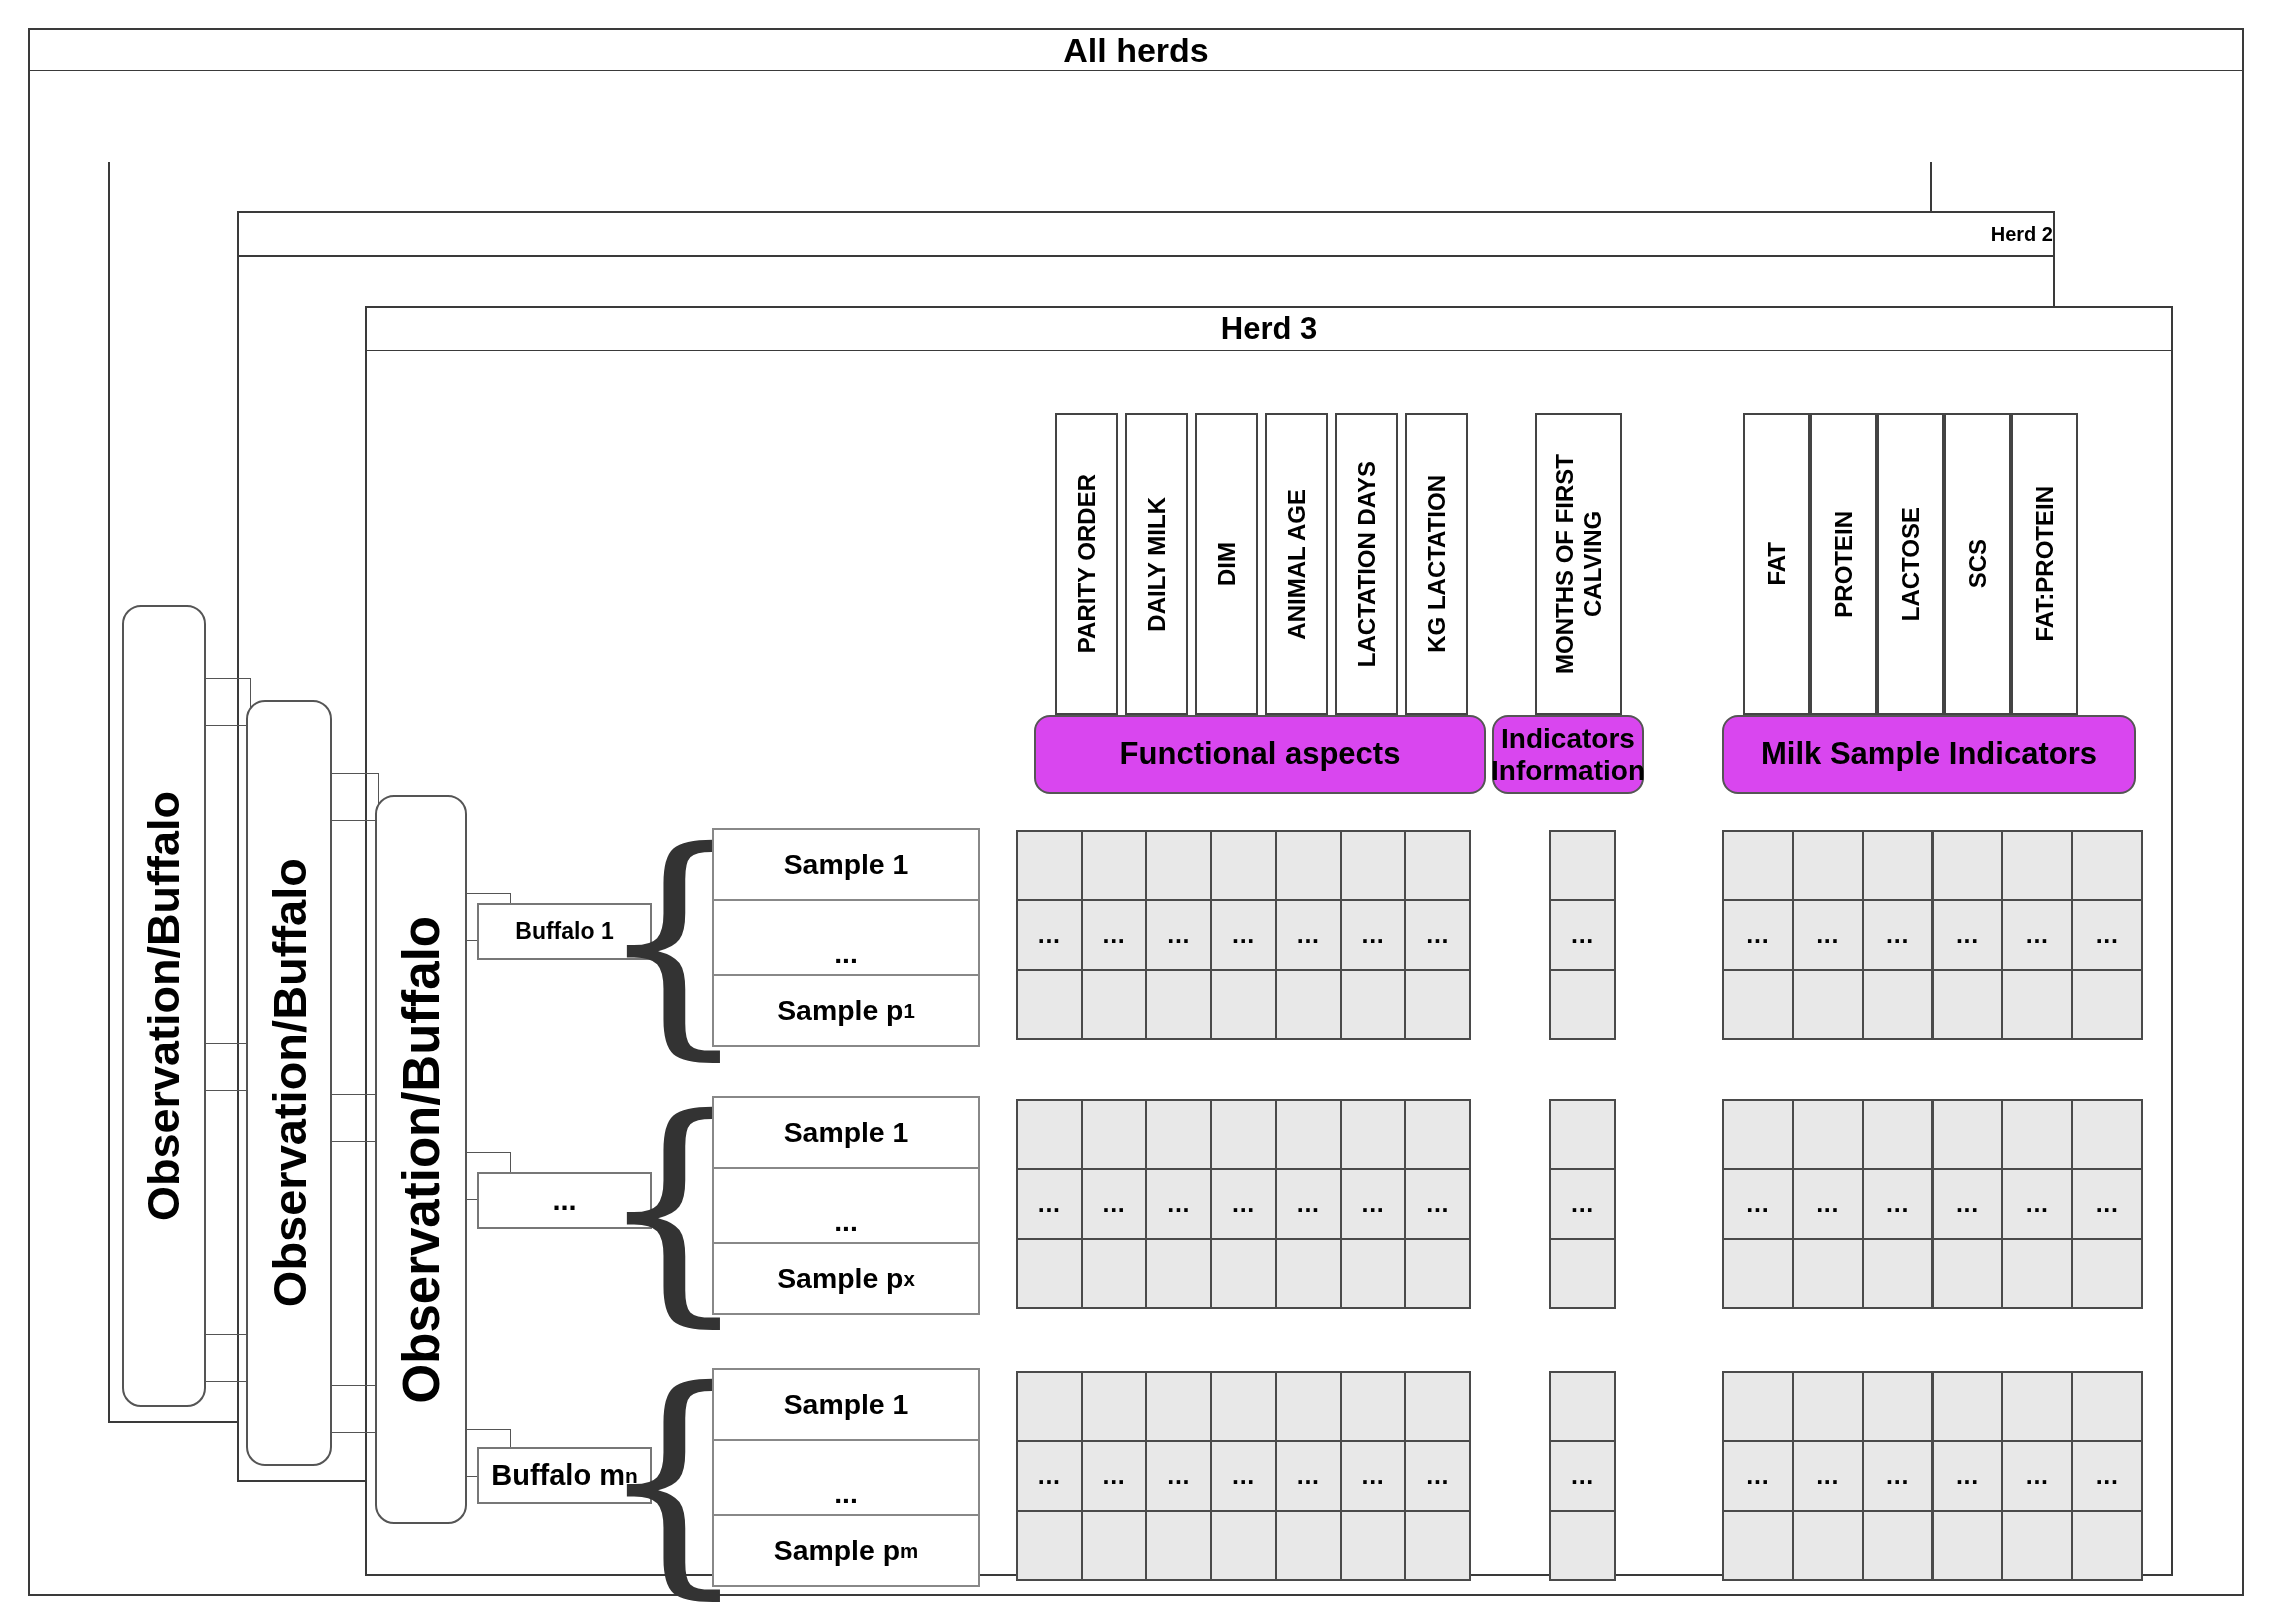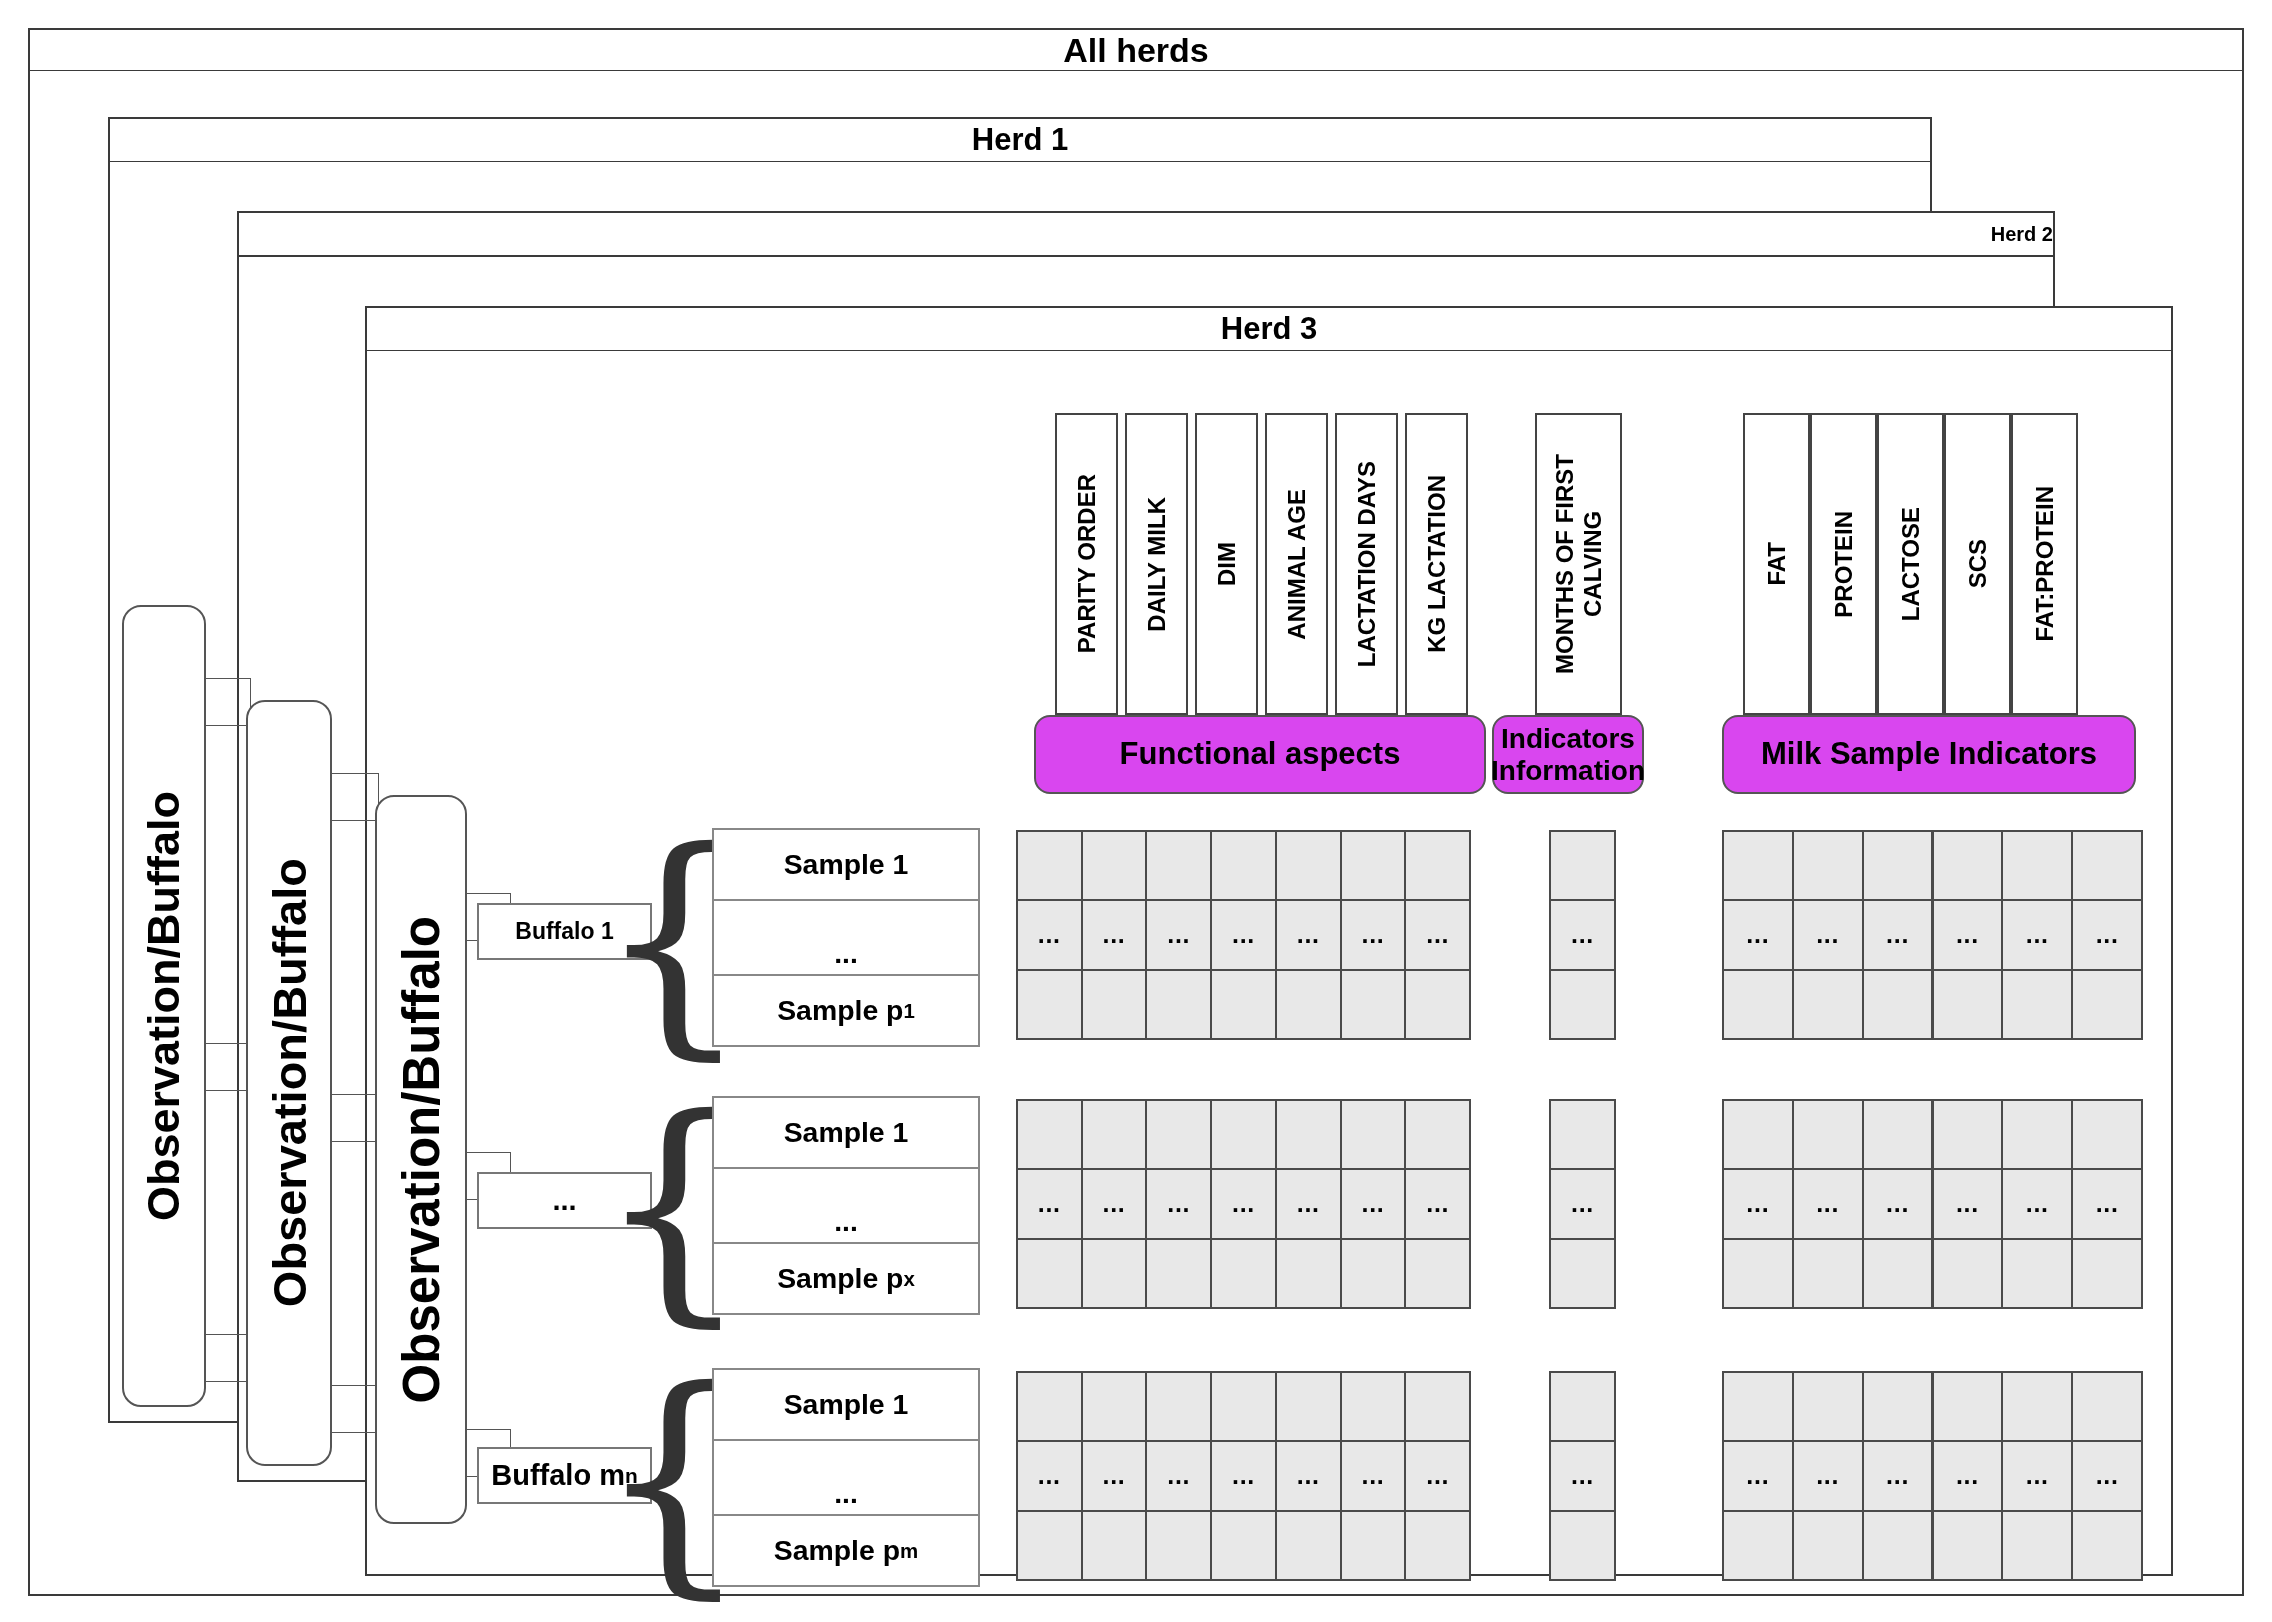--- a/index.html
+++ b/index.html
@@ -150,23 +150,20 @@
 <body>
 
 <div id="canvas">
 
   <div class="title-bar" style="left:28px;top:28px;width:2216px;height:45px;font-size:34px;">
     <span>All herds</span>
   </div>
 
   <div class="frame" style="left:28px;top:71px;width:2216px;height:1525px;border-top:none;"></div>
 
-  <div class="title-bar" style="left:108px;top:117px;width:1824px;height:47px;font-size:31px;">
-    <span>Herd 1</span>
-  </div>
   <div class="frame" style="left:108px;top:162px;width:1824px;height:1261px;border-top:none;"></div>
 
   <div class="title-bar" style="left:237px;top:211px;width:1818px;height:47px;font-size:20px;justify-content:flex-end;">
     <span>Herd 2</span>
   </div>
   <div class="frame" style="left:237px;top:257px;width:1818px;height:1225px;border-top:none;"></div>
 
   <div class="title-bar" style="left:365px;top:306px;width:1808px;height:47px;font-size:31px;">
     <span>Herd 3</span>
   </div>

